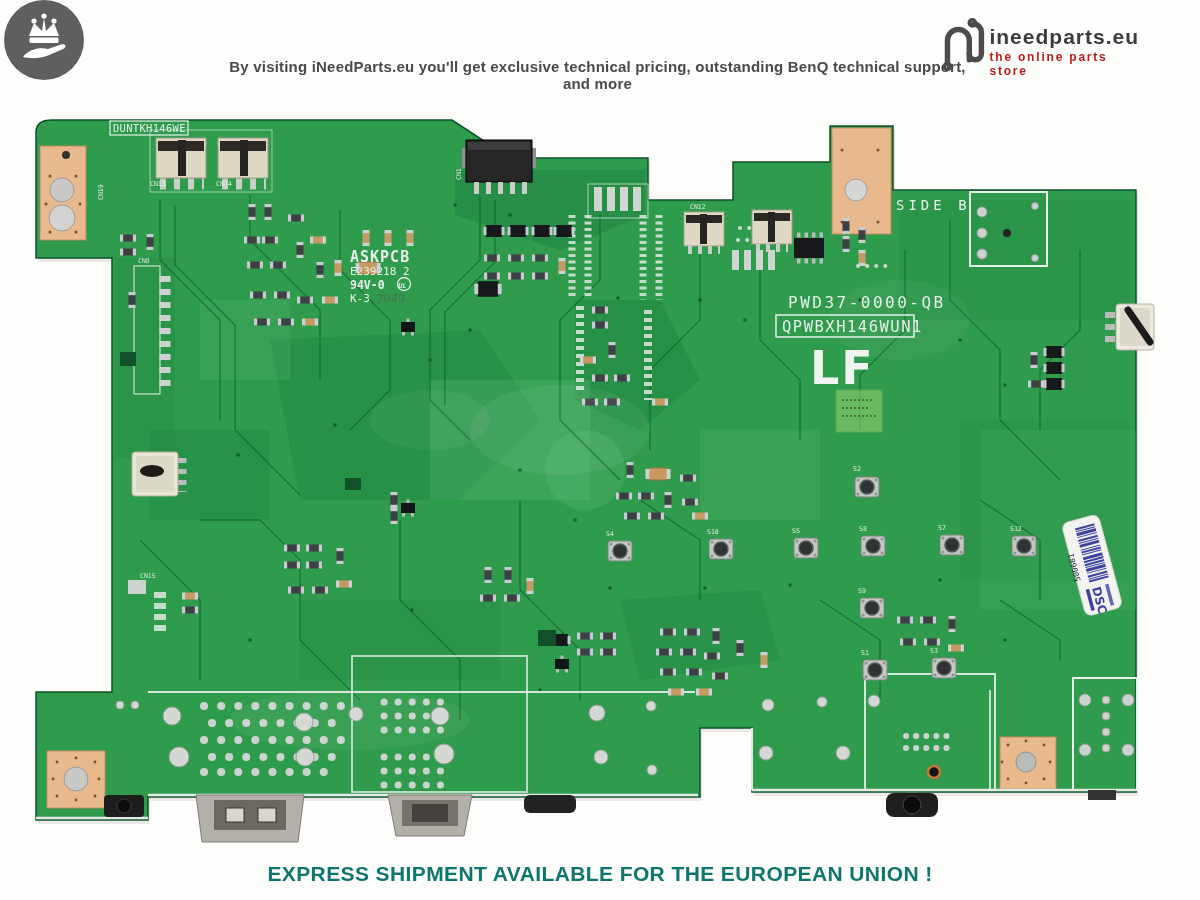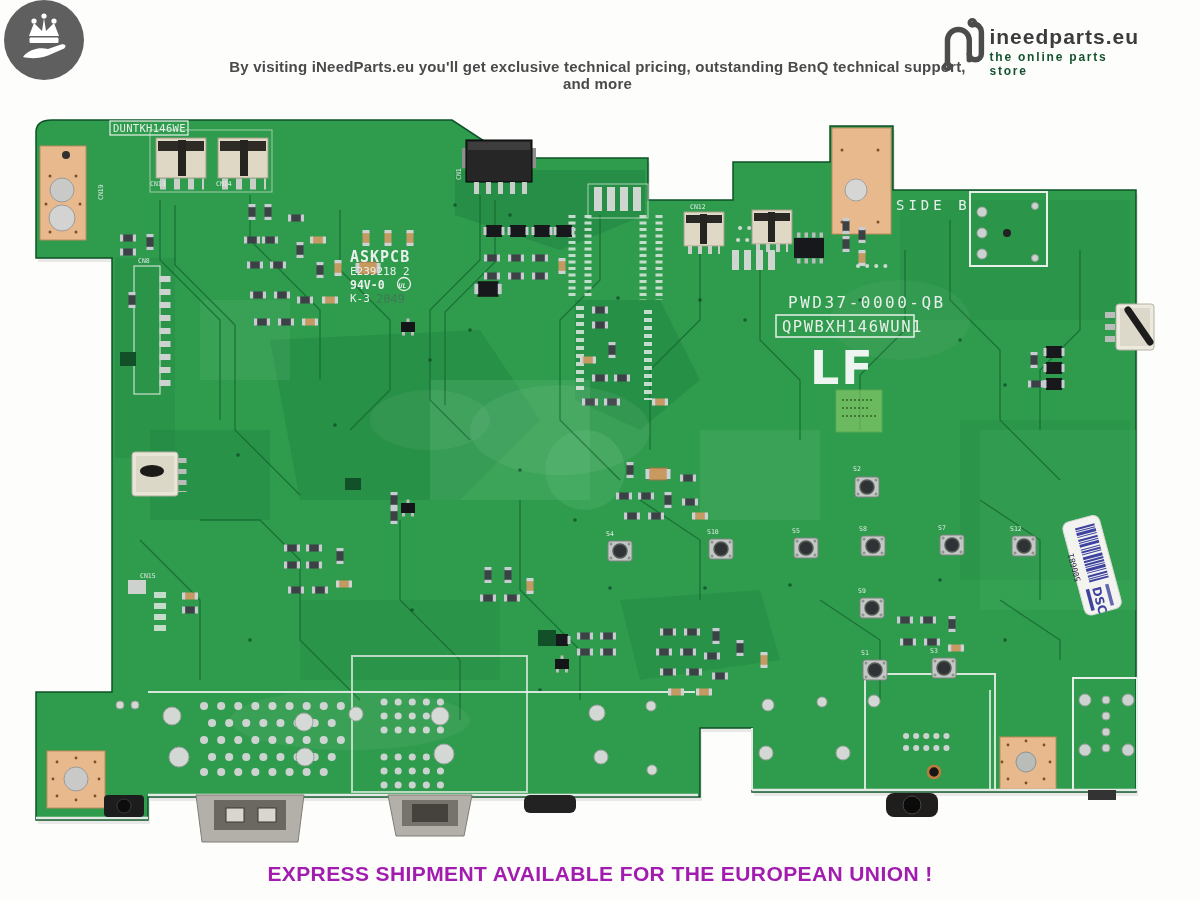--- a/index.html
+++ b/index.html
@@ -8,23 +8,23 @@
 }
 *{margin:0;padding:0;box-sizing:border-box}
 body{background:#fff;font-family:"Liberation Sans",sans-serif}
 .page{position:relative;width:1200px;height:900px;background:#fdfdfc;overflow:hidden}
 .hdr-banner{position:absolute;left:225px;top:58px;width:745px;text-align:center;
   font-size:15px;font-weight:bold;color:var(--accent_text);letter-spacing:.2px}
 .logo-badge{position:absolute;left:3px;top:0px;width:82px;height:82px}
 .brand{position:absolute;left:939px;top:6px;width:200px;height:76px;display:flex;align-items:center}
 .brand-text{margin-left:2px;margin-top:16px}
 .brand-name{font-size:21px;font-weight:bold;color:#3c3c3c;letter-spacing:1px;line-height:1.05}
-.brand-tagline{font-size:12px;font-weight:bold;color:#14532d;letter-spacing:1.8px;margin-top:2px}
+.brand-tagline{font-size:12px;font-weight:bold;color:#b91c1c;letter-spacing:1.8px;margin-top:2px}
 .footer-note{position:absolute;left:0;top:862px;width:1200px;text-align:center;
-  font-size:21px;font-weight:bold;color:#a21caf;letter-spacing:.4px}
+  font-size:21px;font-weight:bold;color:#0f766e;letter-spacing:.4px}
 .photo{position:absolute;left:0;top:0;width:1200px;height:900px}
 .silk{fill:var(--silkscreen);font-family:"DejaVu Sans Mono",monospace}
 .ref{fill:var(--silkscreen);font-family:"DejaVu Sans Mono",monospace;font-size:6.5px;opacity:.95}
 .trace{stroke:#166a33;fill:none;stroke-width:1.3;opacity:.85}
 .silkline{stroke:var(--silkscreen);fill:none}
 </style>
 </head>
 <body>
 
 <div class="page">

